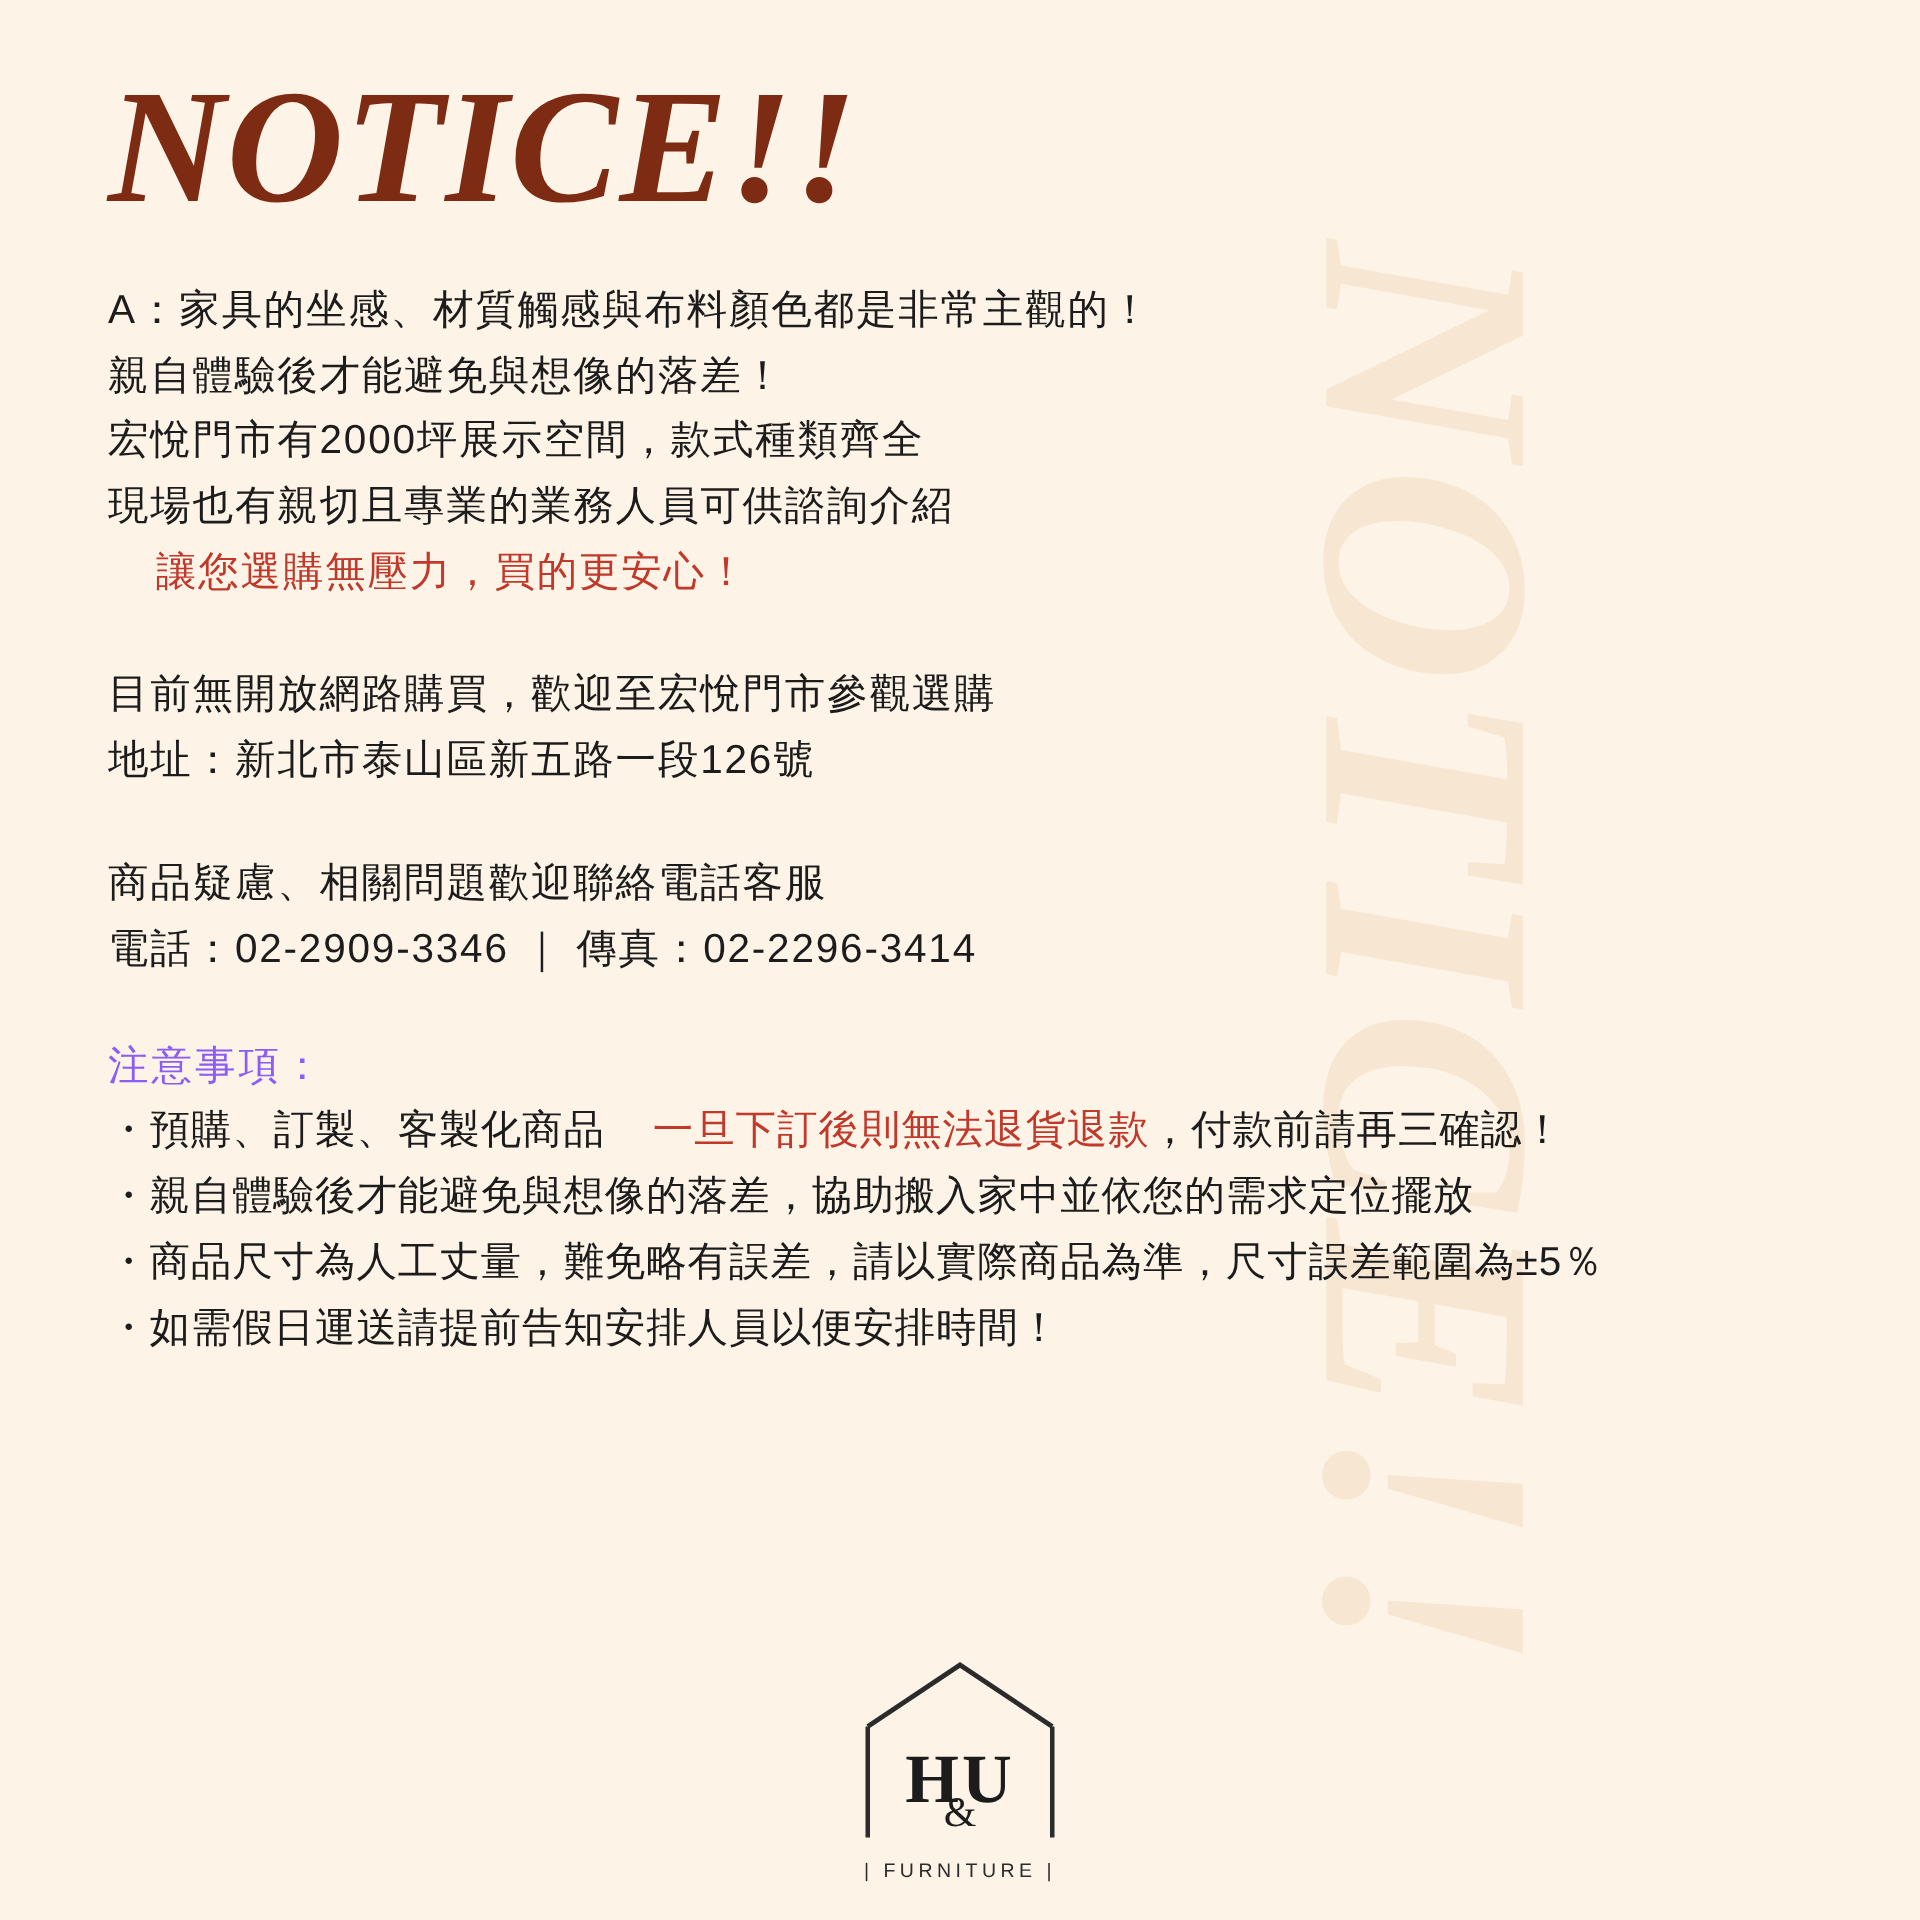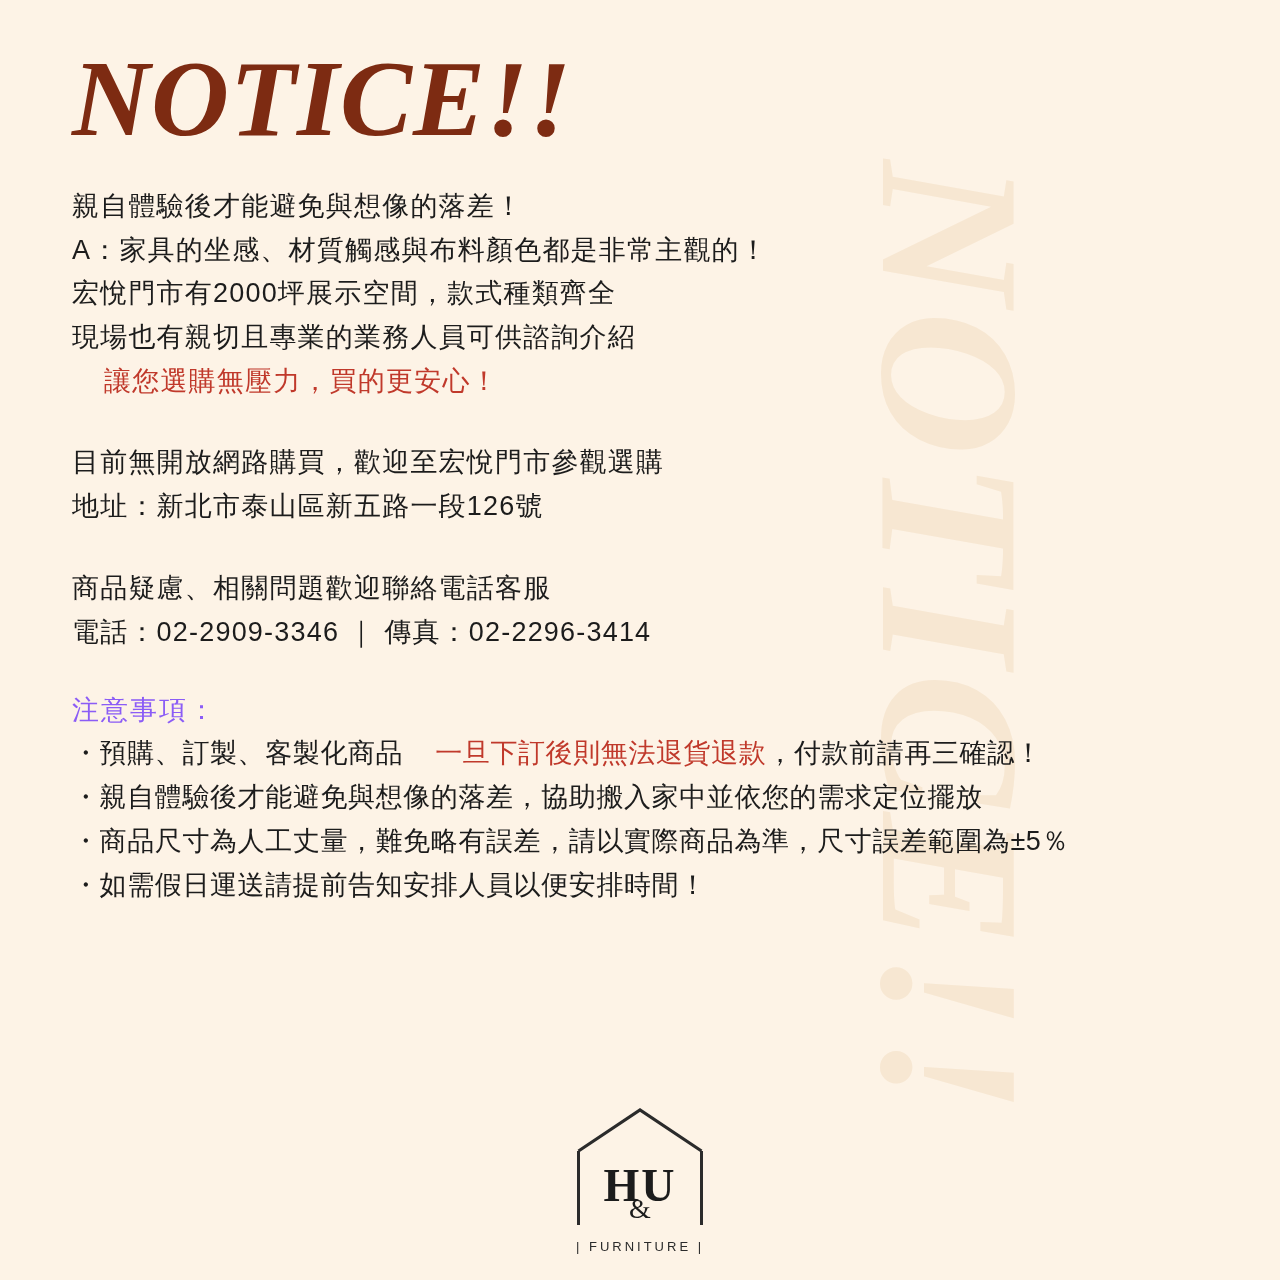--- a/index.html
+++ b/index.html
@@ -155,22 +155,22 @@
 </head>
 <body>
 
 <div class="watermark">NOTICE!!</div>
 
 <div class="page">
 
   <h1 class="title">NOTICE!!</h1>
 
 
+  <div class="body-line">A：家具的坐感、材質觸感與布料顏色都是非常主觀的！</div>
   <div class="body-line">親自體驗後才能避免與想像的落差！</div>
-  <div class="body-line">A：家具的坐感、材質觸感與布料顏色都是非常主觀的！</div>
   <div class="body-line">宏悅門市有2000坪展示空間，款式種類齊全</div>
   <div class="body-line">現場也有親切且專業的業務人員可供諮詢介紹</div>
   <div class="body-line accent">讓您選購無壓力，買的更安心！</div>
 
   <div class="spacer-md"></div>
 
   <div class="body-line">目前無開放網路購買，歡迎至宏悅門市參觀選購</div>
   <div class="body-line">地址：新北市泰山區新五路一段126號</div>
 
   <div class="spacer-md"></div>

